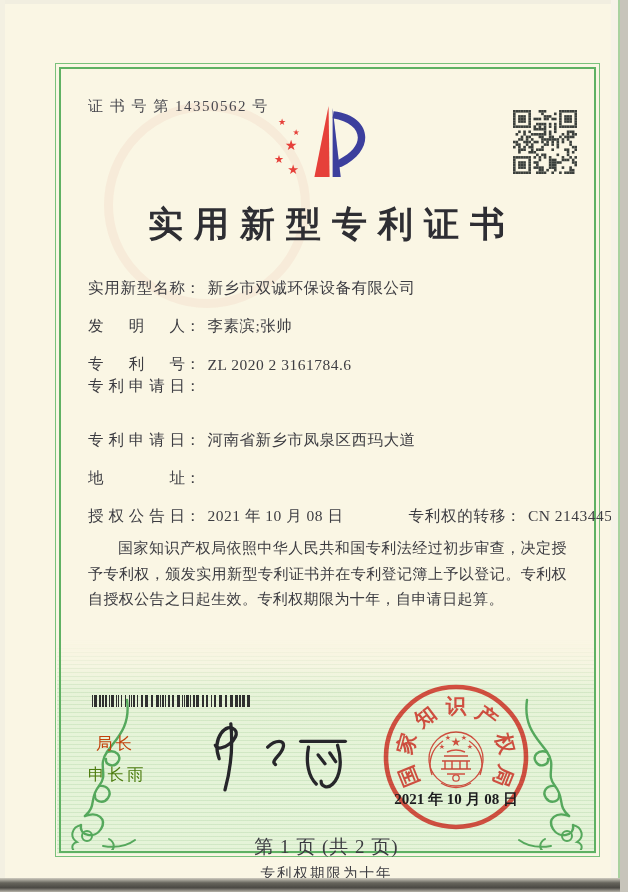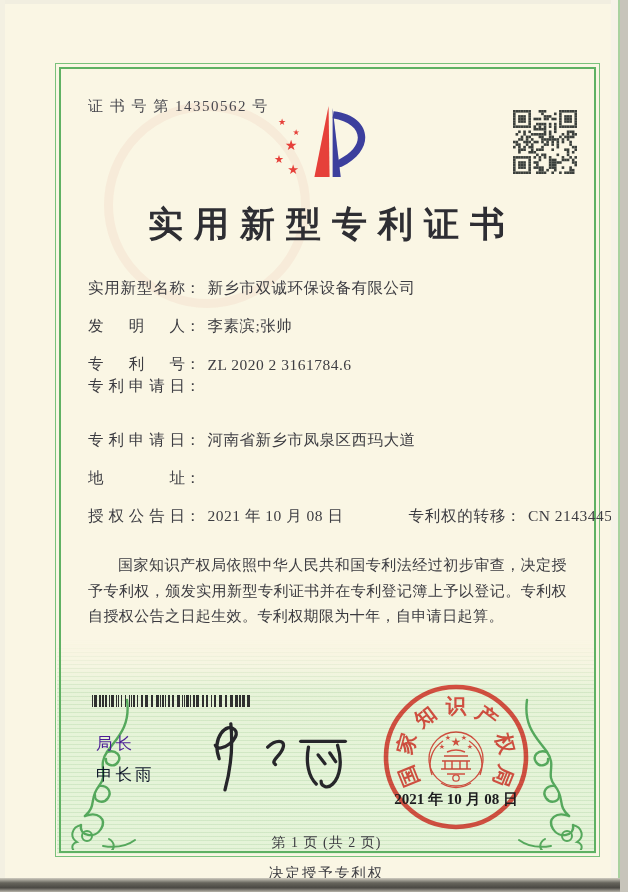--- a/index.html
+++ b/index.html
@@ -46,35 +46,35 @@
     font-size:35px;font-weight:700;color:#2e2e33;letter-spacing:11px;text-indent:11px;}
 
   .frow{position:absolute;left:88px;z-index:4;display:flex;align-items:center;
     font-size:15.5px;color:#3d3d42;white-space:nowrap;}
   .flabel{display:inline-block;width:97px;text-align:justify;text-align-last:justify;}
   .colon{margin-right:7px;}
   .fvalue{letter-spacing:.5px;}
   .grant2{margin-left:65px;display:flex;align-items:baseline;}
 
   .paras{position:absolute;left:88px;top:536px;width:479px;z-index:4;
-    font-size:15px;line-height:25.5px;color:#3b3b40;text-align:justify;letter-spacing:.4px;margin-top:17px;}
+    font-size:15px;line-height:25.5px;color:#3b3b40;text-align:justify;letter-spacing:.4px;}
   .paras p{margin:0;text-indent:2em;}
 
   .barcode{position:absolute;left:92px;top:695px;width:162px;height:12px;z-index:4;}
-  .sig-title{position:absolute;left:96px;top:733px;z-index:4;font-size:16.5px;color:#4c1d95;letter-spacing:3px;}
-  .sig-name{position:absolute;left:96px;top:764px;z-index:4;font-size:16.5px;color:#0f172a;letter-spacing:3px;}
+  .sig-title{position:absolute;left:96px;top:733px;z-index:4;font-size:16.5px;color:#c2410c;letter-spacing:3px;}
+  .sig-name{position:absolute;left:88px;top:764px;z-index:4;font-size:16.5px;color:#4d7c0f;letter-spacing:3px;}
   .signature{position:absolute;left:192px;top:706px;width:165px;height:92px;z-index:4;}
 
   .seal{position:absolute;left:381px;top:682px;width:150px;height:150px;z-index:5;
     opacity:.93;mix-blend-mode:multiply;}
   .seal-date{position:absolute;left:378px;top:790px;width:156px;text-align:center;z-index:6;
     font-size:15px;font-weight:600;color:#1c1c1f;white-space:nowrap;}
 
   .page-no{position:absolute;left:55px;top:834px;width:543px;text-align:center;z-index:4;
-    font-size:14px;color:#3b3b40;letter-spacing:1px;}
+    font-size:19px;color:#3b3b40;letter-spacing:1px;}
   .back-note{position:absolute;left:55px;top:864px;width:543px;text-align:center;z-index:4;
     font-size:14.5px;color:#3d3d42;letter-spacing:2px;}
 </style>
 </head>
 <body>
 
 <div id="scan">
 
   <div class="ghost-seal"></div>
   <div class="band"></div>
@@ -534,21 +534,21 @@
       <text x="75" y="64" font-size="12" fill="#e8463e" stroke="none" text-anchor="middle">★</text>
       <text x="61" y="67" font-size="7" fill="#e8463e" stroke="none" text-anchor="middle">★</text>
       <text x="67" y="58" font-size="7" fill="#e8463e" stroke="none" text-anchor="middle">★</text>
       <text x="83" y="58" font-size="7" fill="#e8463e" stroke="none" text-anchor="middle">★</text>
       <text x="89" y="67" font-size="7" fill="#e8463e" stroke="none" text-anchor="middle">★</text>
     </g>
   </svg>
   <div class="seal-date">2021 年 10 月 08 日</div>
 
   <div class="page-no">第 1 页 (共 2 页)</div>
-  <div class="back-note">决定授予专利权</div>
+  <div class="back-note">专利权期限为十年</div>
 
   <div class="edge-top"></div>
   <div class="edge-left"></div>
   <div class="strip-white"></div>
   <div class="strip-green"></div>
   <div class="strip-grey"></div>
   <div class="edge-bottom"></div>
 </div>
 
 </body></html>

